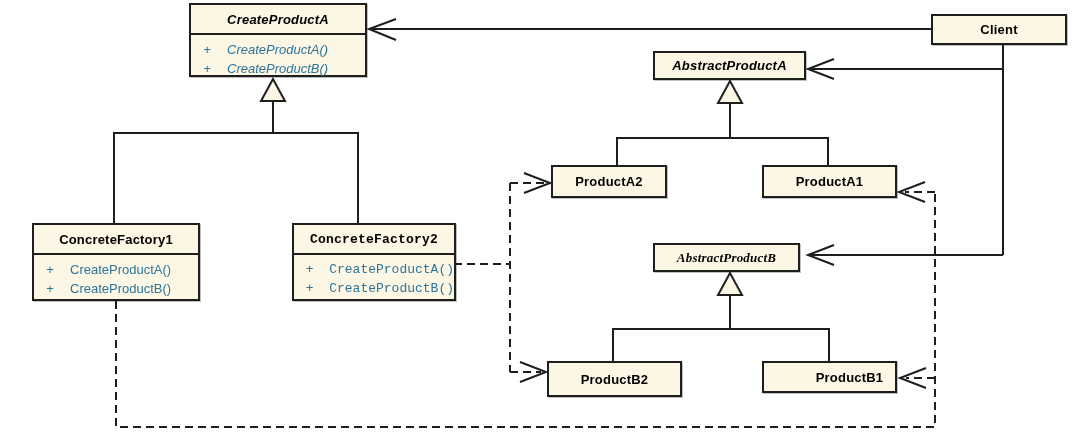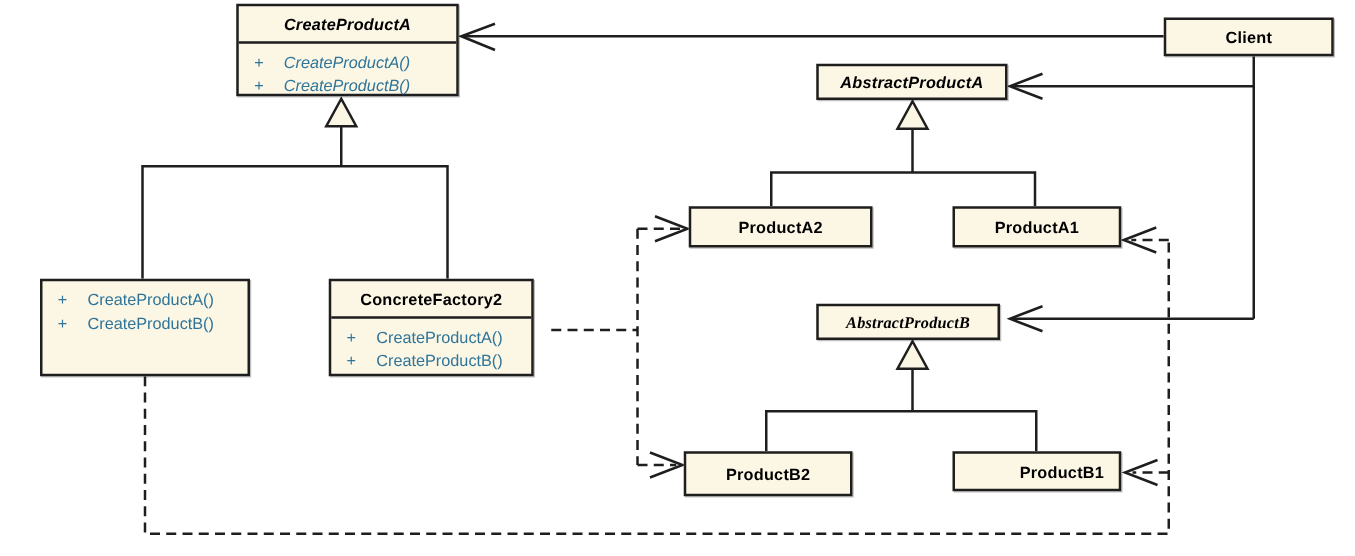--- a/index.html
+++ b/index.html
@@ -95,54 +95,55 @@
   </div>
 
   <div class="uml-class one-part" style="left:931px;top:14px;width:136px;height:31px;">
     <div class="uml-title">Client</div>
   </div>
 
   <div class="uml-class one-part abstract" style="left:653px;top:51px;width:153px;height:29px;">
     <div class="uml-title">AbstractProductA</div>
   </div>
 
-  <div class="uml-class one-part" style="left:551px;top:165px;width:147px;height:33px;">
+  <div class="uml-class one-part" style="left:551px;top:165px;width:116px;height:33px;">
     <div class="uml-title">ProductA2</div>
   </div>
 
   <div class="uml-class one-part" style="left:762px;top:165px;width:135px;height:33px;text-align:right;">
     <div class="uml-title">ProductA1</div>
   </div>
 
   <div class="uml-class one-part abstract" style="left:653px;top:243px;width:147px;height:29px;font-family:Liberation Serif, serif;">
     <div class="uml-title">AbstractProductB</div>
   </div>
 
   <div class="uml-class one-part" style="left:547px;top:361px;width:135px;height:36px;">
     <div class="uml-title">ProductB2</div>
   </div>
 
   <div class="uml-class one-part" style="left:762px;top:361px;width:135px;height:32px;padding-left:40px;">
     <div class="uml-title">ProductB1</div>
   </div>
 
   <div class="uml-class two-part" style="left:32px;top:223px;width:168px;height:78px;">
+    <div class="uml-title">ConcreteFactory1</div>
     <div class="uml-body">
       <div class="uml-method">
         <span class="vis">+</span>
         <span class="sig">CreateProductA()</span>
       </div>
       <div class="uml-method">
         <span class="vis">+</span>
         <span class="sig">CreateProductB()</span>
       </div>
     </div>
   </div>
 
-  <div class="uml-class two-part" style="left:263px;top:223px;width:164px;height:78px;">
+  <div class="uml-class two-part" style="left:292px;top:223px;width:164px;height:78px;font-family:Liberation Mono, monospace;">
     <div class="uml-title">ConcreteFactory2</div>
     <div class="uml-body">
       <div class="uml-method">
         <span class="vis">+</span>
         <span class="sig">CreateProductA()</span>
       </div>
       <div class="uml-method">
         <span class="vis">+</span>
         <span class="sig">CreateProductB()</span>
       </div>

